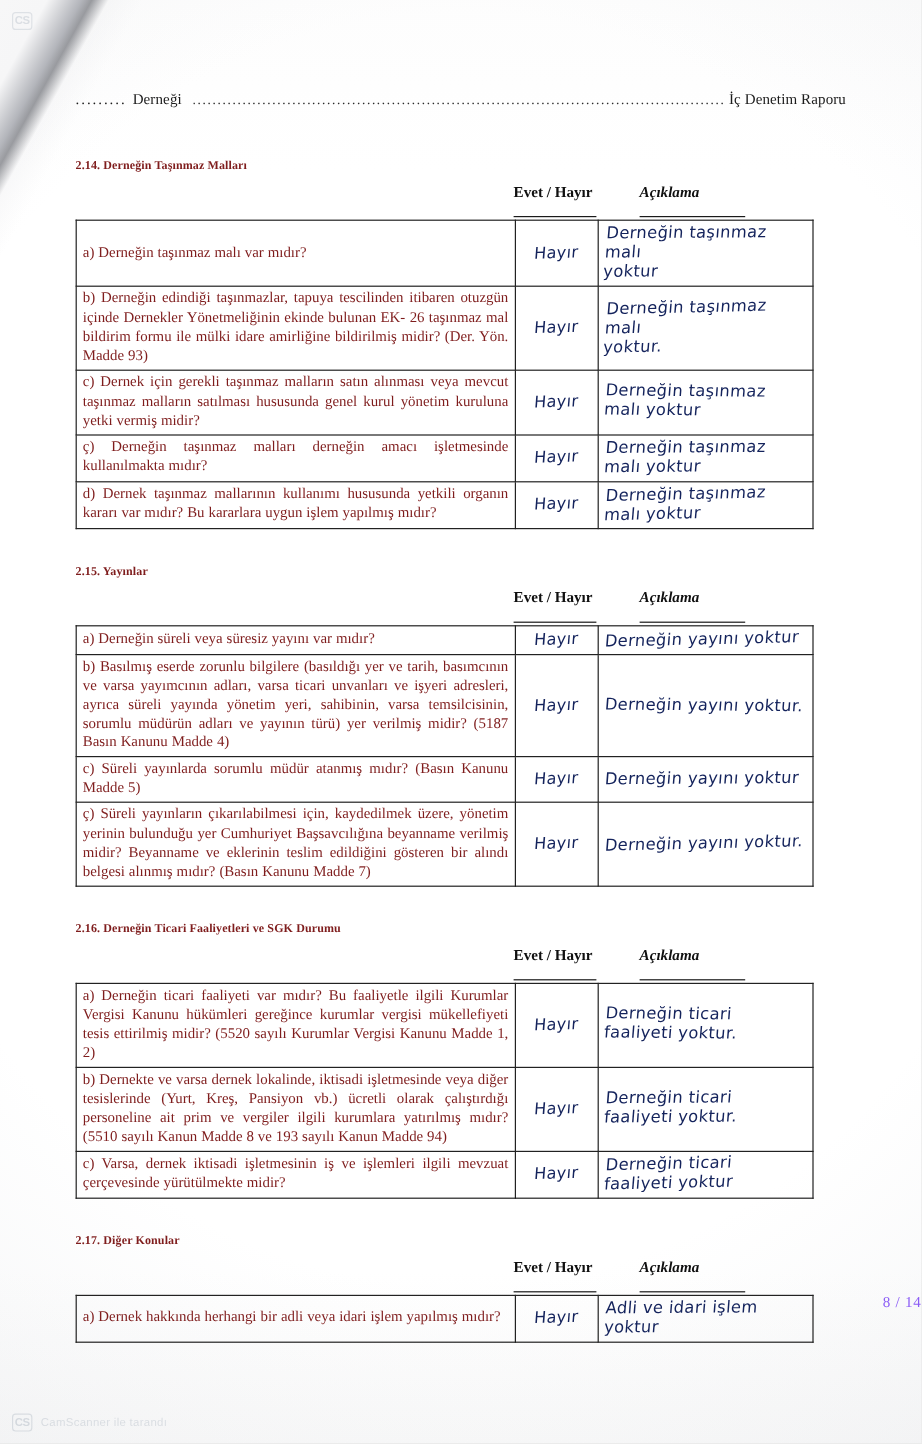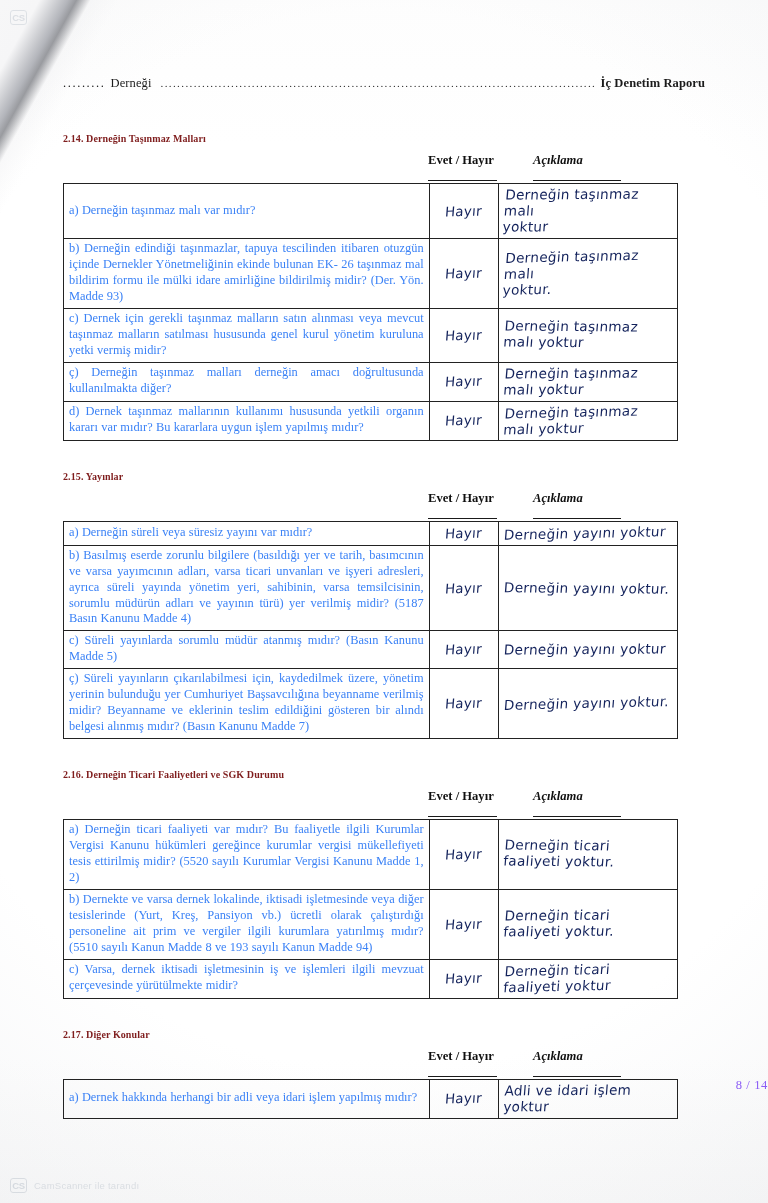--- a/index.html
+++ b/index.html
@@ -68,21 +68,21 @@
   .doc-header .lead-dots { letter-spacing: 1.6px; }
   .doc-header .assoc { margin: 0 5px; }
   .doc-header .fill-dots {
     flex: 1 1 auto;
     overflow: hidden;
     letter-spacing: 1.4px;
     font-size: 11px;
     margin: 0 4px;
     color: #2a2a2a;
   }
-  .doc-header .report-title { font-weight: 700; }
+  .doc-header .report-title { font-weight: 400; }
 
   
   .section { margin-top: 30px; }
   .section:first-of-type { margin-top: 42px; }
 
   .section-title {
     font-weight: bold;
     font-size: 10px;
     color: #7f1d1d;
     letter-spacing: .1px;
@@ -114,21 +114,21 @@
     border: 1.1px solid #222;
     vertical-align: middle;
     padding: 2px 5px 3px 5px;
   }
   td.q-cell {
     width: 365px;
     font-size: 12.4px;
     line-height: 1.285;
     text-align: justify;
     text-align-last: left;
-    color: #3b82f6;
+    color: #7f1d1d;
     padding: 3px 6px 4px 7px;
     word-spacing: .2px;
   }
   td.a-cell {
     width: 69px;
     text-align: center;
   }
   td.e-cell {
     width: 179px;
     padding: 2px 4px 2px 7px;
@@ -244,21 +244,21 @@
                 <td class="e-cell"><span class="hand tilt-b">Derneğin taşınmaz malı
 yoktur.</span></td>
               </tr>
               <tr>
                 <td class="q-cell">c) Dernek için gerekli taşınmaz malların satın alınması veya mevcut taşınmaz malların satılması hususunda genel kurul yönetim kuruluna yetki vermiş midir?</td>
                 <td class="a-cell"><span class="hand tilt-c">Hayır</span></td>
                 <td class="e-cell"><span class="hand tilt-c">Derneğin taşınmaz
 malı yoktur</span></td>
               </tr>
               <tr>
-                <td class="q-cell">ç) Derneğin taşınmaz malları derneğin amacı doğrultusunda kullanılmakta diğer?</td>
+                <td class="q-cell">ç) Derneğin taşınmaz malları derneğin amacı işletmesinde kullanılmakta mıdır?</td>
                 <td class="a-cell"><span class="hand tilt-a">Hayır</span></td>
                 <td class="e-cell"><span class="hand tilt-a">Derneğin taşınmaz
 malı yoktur</span></td>
               </tr>
               <tr>
                 <td class="q-cell">d) Dernek taşınmaz mallarının kullanımı hususunda yetkili organın kararı var mıdır? Bu kararlara uygun işlem yapılmış mıdır?</td>
                 <td class="a-cell"><span class="hand tilt-b">Hayır</span></td>
                 <td class="e-cell"><span class="hand tilt-b">Derneğin taşınmaz
 malı yoktur</span></td>
               </tr>

